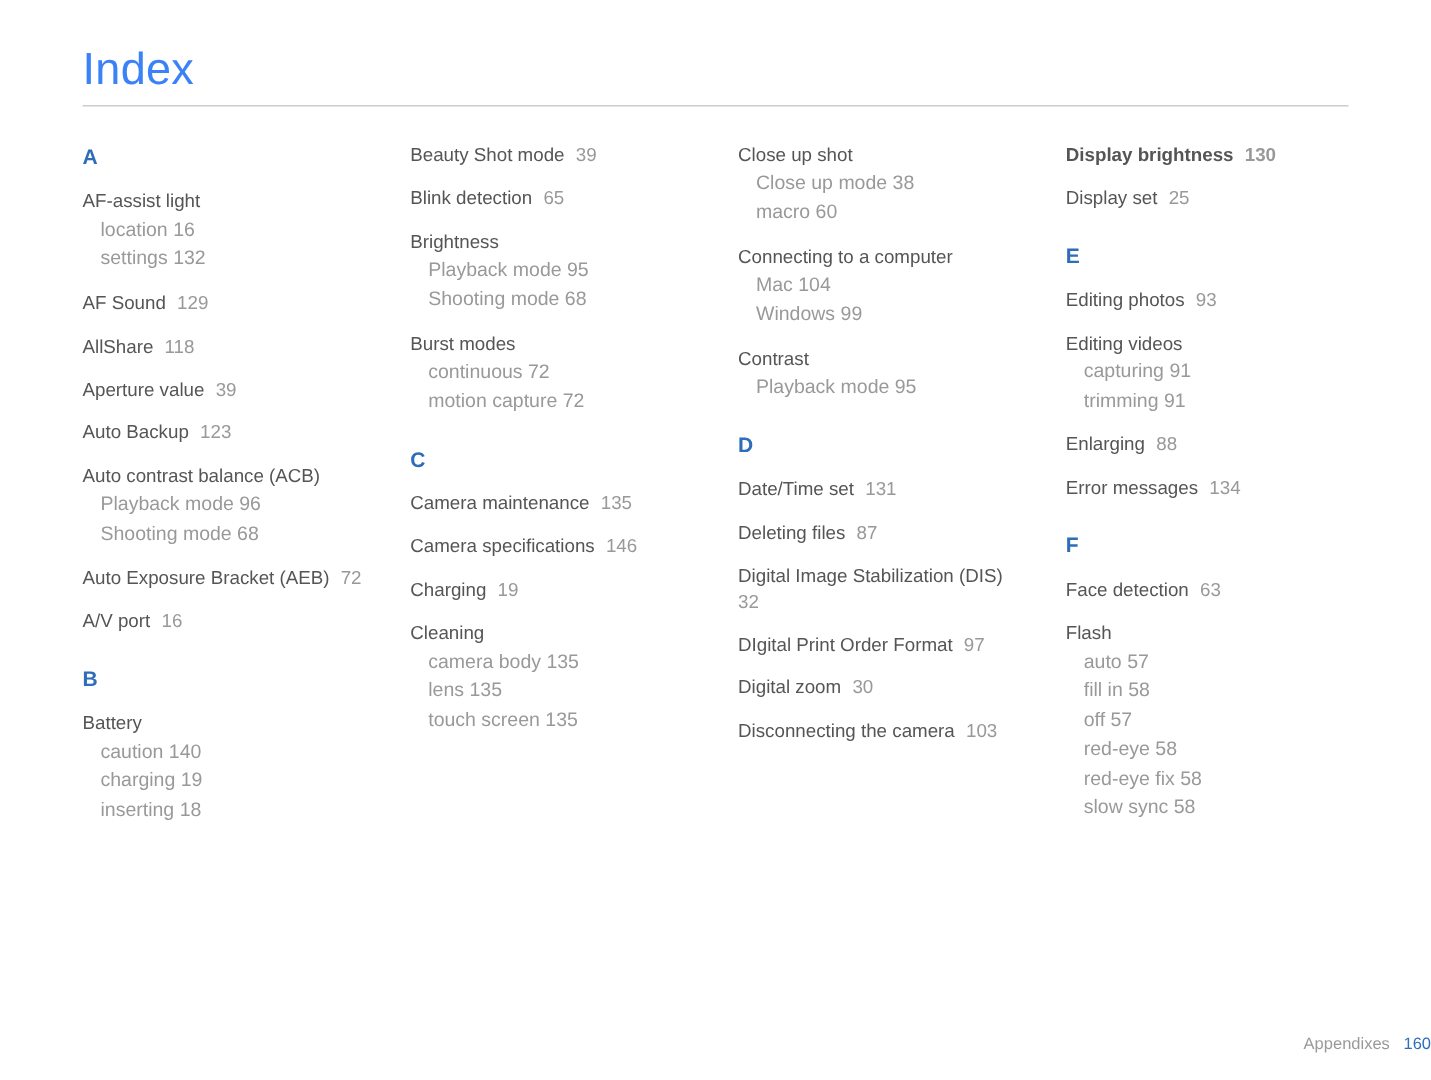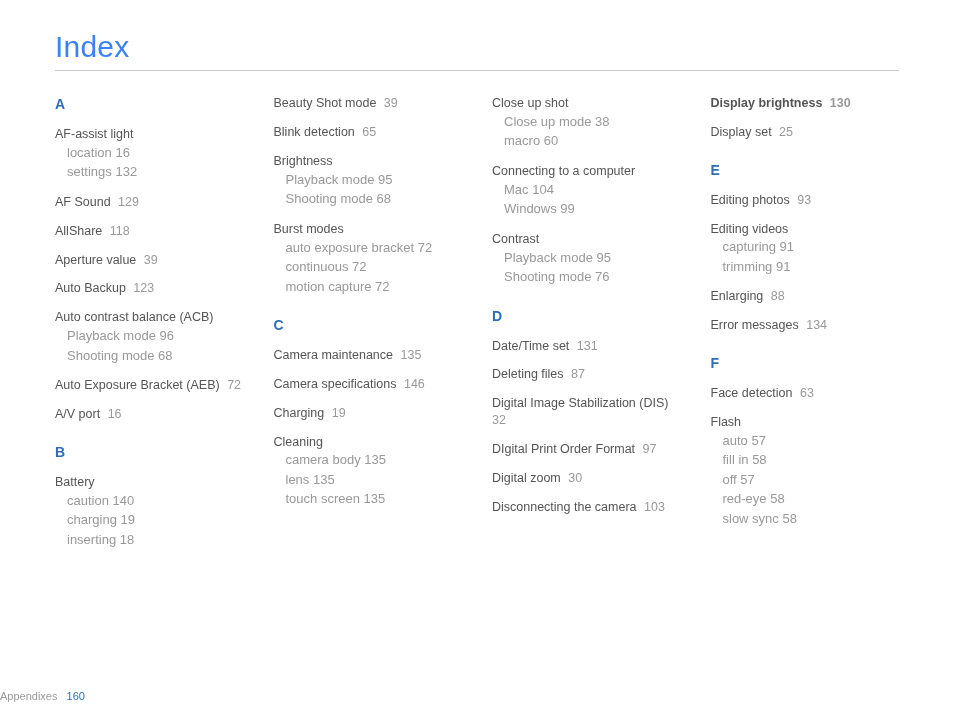--- a/index.html
+++ b/index.html
@@ -53,21 +53,21 @@
     color: #999;
     font-size: 13px;
     line-height: 1.5;
   }
   .pg { color: #999; margin-left: 4px; }
   .footer {
     position: absolute;
     bottom: 18px;
     left: 0;
     right: 0;
-    text-align: left;
+    text-align: right;
     font-size: 11px;
     color: #999;
   }
   .footer .pgnum {
     color: #2e6eb8;
     margin-left: 6px;
   }
 </style>
 </head>
 <body>
@@ -105,21 +105,20 @@
     <div class="col">
       <div class="entry first" style="margin-top: 0px;"><span class="entry-line">Beauty Shot mode</span><span class="pg"> 39</span></div>
       <div class="entry"><span class="entry-line">Blink detection</span><span class="pg"> 65</span></div>
       <div class="entry">
         <div class="entry-line">Brightness</div>
         <div class="sub"><span>Playback mode</span><span>  95</span></div>
         <div class="sub"><span>Shooting mode</span><span>  68</span></div>
       </div>
       <div class="entry">
         <div class="entry-line">Burst modes</div>
-        <div class="sub"><span>auto exposure bracket</span><span>  72</span></div>
         <div class="sub"><span>continuous</span><span>  72</span></div>
         <div class="sub"><span>motion capture</span><span>  72</span></div>
       </div>
       <div class="letter">C</div>
       <div class="entry"><span class="entry-line">Camera maintenance</span><span class="pg"> 135</span></div>
       <div class="entry"><span class="entry-line">Camera specifications</span><span class="pg"> 146</span></div>
       <div class="entry"><span class="entry-line">Charging</span><span class="pg"> 19</span></div>
       <div class="entry">
         <div class="entry-line">Cleaning</div>
         <div class="sub"><span>camera body</span><span>  135</span></div>
@@ -134,21 +133,20 @@
         <div class="sub"><span>macro</span><span>  60</span></div>
       </div>
       <div class="entry">
         <div class="entry-line">Connecting to a computer</div>
         <div class="sub"><span>Mac</span><span>  104</span></div>
         <div class="sub"><span>Windows</span><span>  99</span></div>
       </div>
       <div class="entry">
         <div class="entry-line">Contrast</div>
         <div class="sub"><span>Playback mode</span><span>  95</span></div>
-        <div class="sub"><span>Shooting mode</span><span>  76</span></div>
       </div>
       <div class="letter">D</div>
       <div class="entry"><span class="entry-line">Date/Time set</span><span class="pg"> 131</span></div>
       <div class="entry"><span class="entry-line">Deleting files</span><span class="pg"> 87</span></div>
       <div class="entry"><span class="entry-line">Digital Image Stabilization (DIS)</span><span class="pg"> 32</span></div>
       <div class="entry"><span class="entry-line">DIgital Print Order Format</span><span class="pg"> 97</span></div>
       <div class="entry"><span class="entry-line">Digital zoom</span><span class="pg"> 30</span></div>
       <div class="entry"><span class="entry-line">Disconnecting the camera</span><span class="pg"> 103</span></div>
     </div>
     <div class="col">
@@ -164,20 +162,21 @@
       <div class="entry"><span class="entry-line">Enlarging</span><span class="pg"> 88</span></div>
       <div class="entry"><span class="entry-line">Error messages</span><span class="pg"> 134</span></div>
       <div class="letter">F</div>
       <div class="entry"><span class="entry-line">Face detection</span><span class="pg"> 63</span></div>
       <div class="entry">
         <div class="entry-line">Flash</div>
         <div class="sub"><span>auto</span><span>  57</span></div>
         <div class="sub"><span>fill in</span><span>  58</span></div>
         <div class="sub"><span>off</span><span>  57</span></div>
         <div class="sub"><span>red-eye</span><span>  58</span></div>
+        <div class="sub"><span>red-eye fix</span><span>  58</span></div>
         <div class="sub"><span>slow sync</span><span>  58</span></div>
       </div>
     </div>
   </div>
 
 <div class="footer">
   <span>Appendixes</span>
   <span class="pgnum">160</span>
 </div>
 

